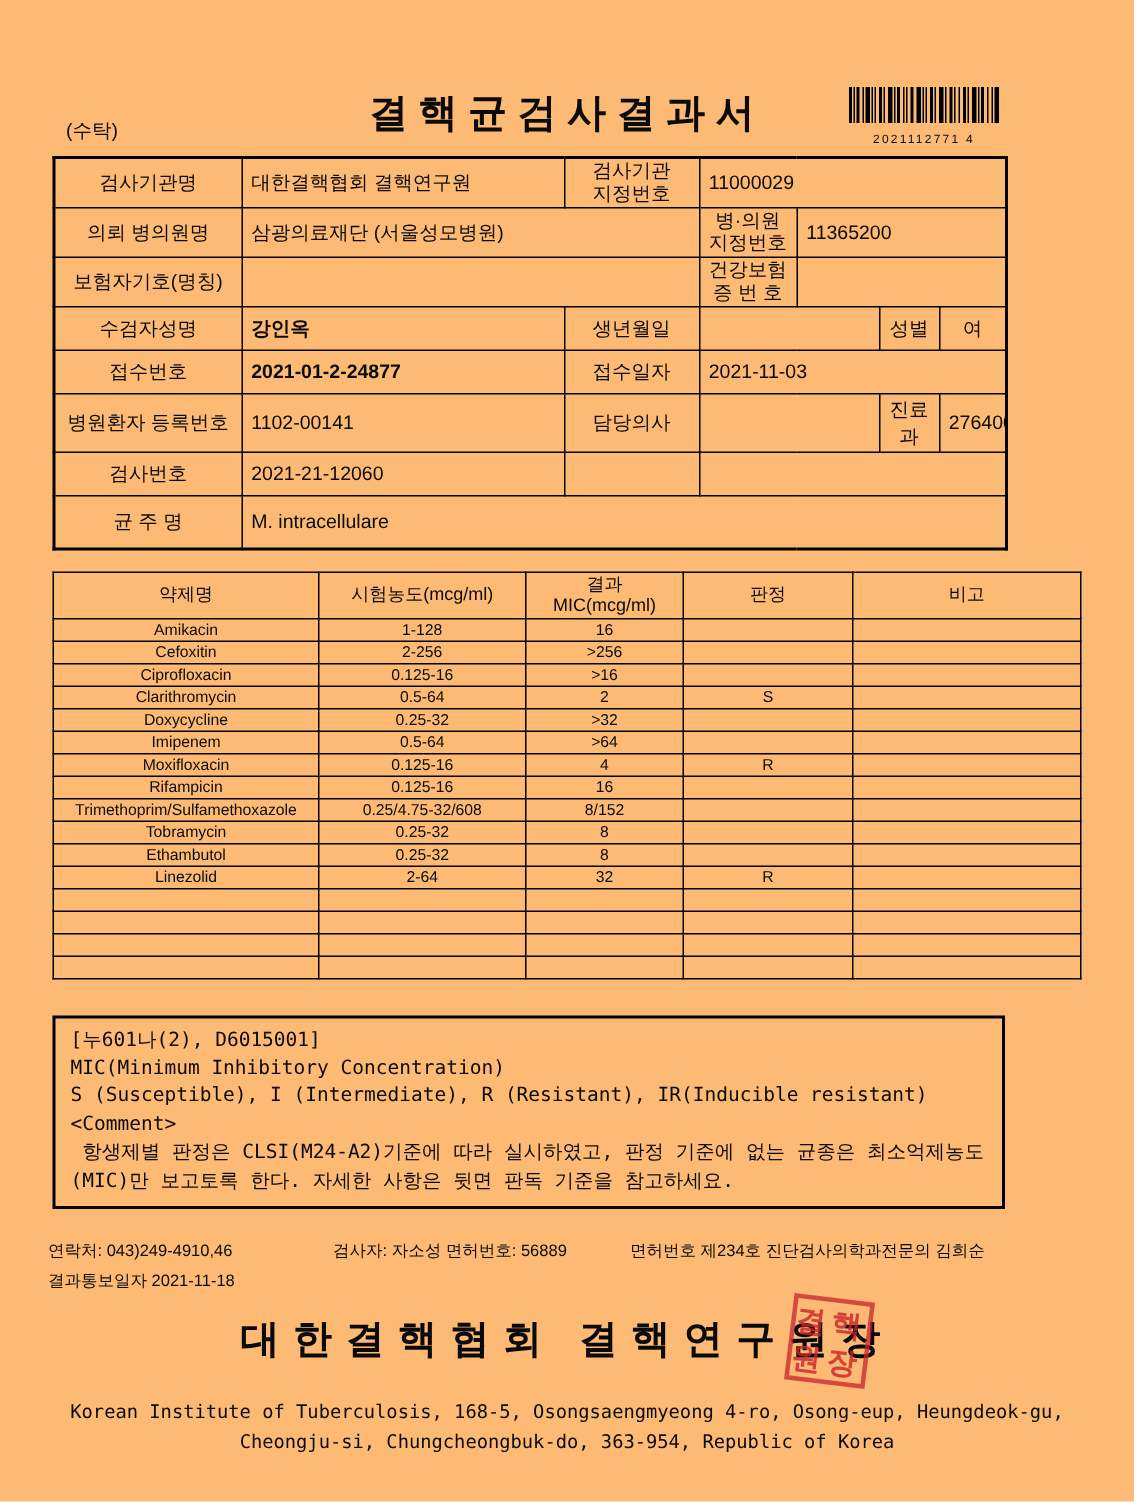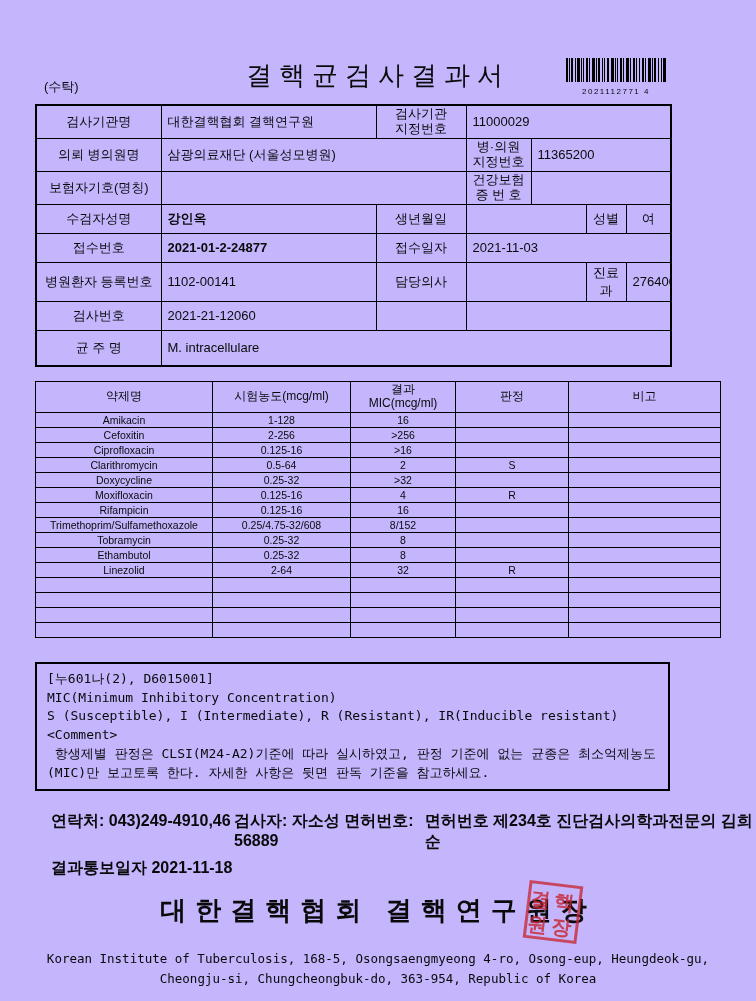--- a/index.html
+++ b/index.html
@@ -1,26 +1,26 @@
 <!DOCTYPE html>
 <html><head>
 <meta charset="utf-8">
 <style>
   * { box-sizing: border-box; }
   html, body { margin: 0; padding: 0; background: #ffffff; }
   .page {
     width: 756px; height: 1001px; position: relative; overflow: hidden;
-    background: #c4b5fd; color: #0a0a0a;
+    background: #fdba74; color: #0a0a0a;
     font-family: "Liberation Sans", "DejaVu Sans", sans-serif;
   }
 
   
   .header { position: relative; height: 100px; padding-top: 58px; }
   .title {
-    text-align: center; font-size: 26px; font-weight: 400; letter-spacing: 7px;
+    text-align: center; font-size: 26px; font-weight: 700; letter-spacing: 7px;
     font-family: "Liberation Serif", "DejaVu Serif", serif;
   }
   .consignment { position: absolute; left: 44px; top: 78px; font-size: 13px; }
   .barcode-wrap { position: absolute; right: 90px; top: 58px; width: 100px; text-align: center; }
   .barcode-num { font-size: 8px; letter-spacing: 1.5px; margin-top: 1px; }
 
   
   table.info {
     border-collapse: collapse; table-layout: fixed; width: 635px;
     margin: 4px 0 0 35px; border: 2px solid #000;
@@ -46,21 +46,21 @@
 
   
   .comment-box {
     width: 635px; margin: 24px 0 0 35px; border: 2px solid #000; padding: 6px 10px;
     font-family: "DejaVu Sans Mono", "Liberation Mono", monospace;
     font-size: 13px; line-height: 1.45;
   }
   .comment-box div { white-space: pre-wrap; }
 
   
-  .fline { display: flex; font-size: 16px; margin-left: 51px; font-weight: bold; }
+  .fline { display: flex; font-size: 11px; margin-left: 32px; }
   .fline1 { margin-top: 20px; }
   .fline2 { margin-top: 5px; gap: 37px; }
   .f-contact { width: 190px; }
   .f-examiner { width: 198px; }
   .f-date { width: 186px; }
 
   .institute-row { position: relative; text-align: center; margin-top: 14px; height: 44px; }
   .institute {
     font-size: 26px; font-weight: 700; letter-spacing: 9px;
     font-family: Liberation Serif, serif;
@@ -243,20 +243,27 @@
           <td></td>
         </tr>
       <tr>
           <td>Doxycycline</td>
           <td>0.25-32</td>
           <td>&gt;32</td>
           <td></td>
           <td></td>
         </tr>
       <tr>
+          <td>Imipenem</td>
+          <td>0.5-64</td>
+          <td>&gt;64</td>
+          <td></td>
+          <td></td>
+        </tr>
+      <tr>
           <td>Moxifloxacin</td>
           <td>0.125-16</td>
           <td>4</td>
           <td>R</td>
           <td></td>
         </tr>
       <tr>
           <td>Rifampicin</td>
           <td>0.125-16</td>
           <td>16</td>

